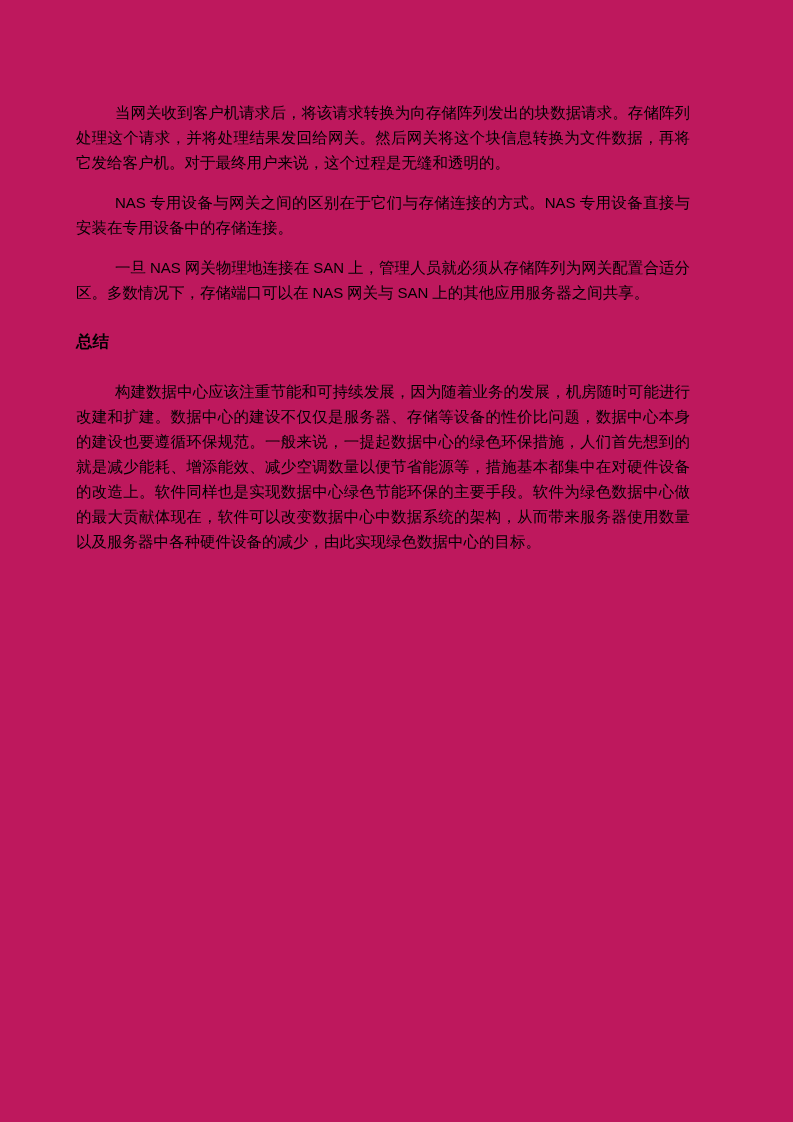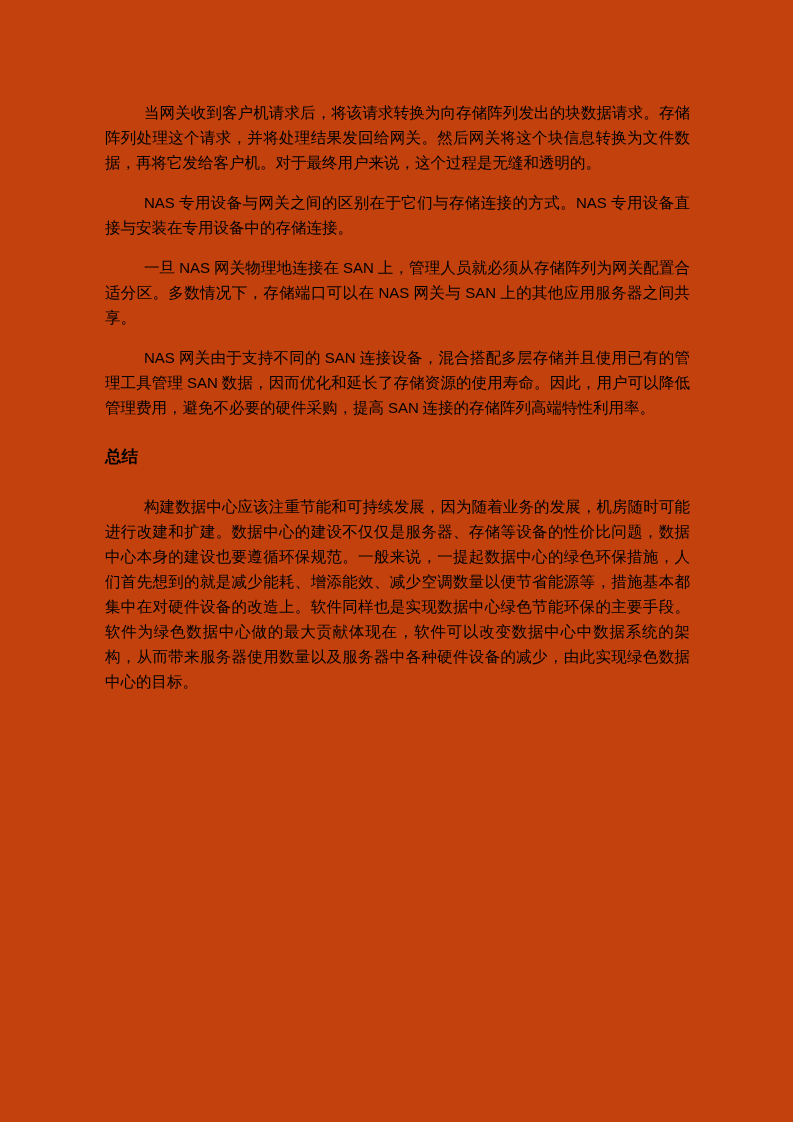--- a/index.html
+++ b/index.html
@@ -11,22 +11,22 @@
     width: 793px;
     height: 1122px;
     color: #000000;
     font-family: "Liberation Serif", "DejaVu Serif", serif;
     overflow: hidden;
   }
   .page {
     box-sizing: border-box;
     width: 793px;
     height: 1122px;
-    padding: 100px 103px 0 105px;
-    background: #c2410c;
+    padding: 100px 103px 0 76px;
+    background: #be185d;
   }
   .para {
     font-size: 15.5px;
     line-height: 25px;
     text-align: justify;
     text-justify: inter-ideograph;
     text-indent: 39px;
     margin: 0 0 15px 0;
     word-break: break-all;
   }
@@ -41,16 +41,15 @@
     font-size: 15px;
   }
 </style>
 </head>
 <body>
 
 <main class="page">
   <p class="para">当网关收到客户机请求后，将该请求转换为向存储阵列发出的块数据请求。存储阵列处理这个请求，并将处理结果发回给网关。然后网关将这个块信息转换为文件数据，再将它发给客户机。对于最终用户来说，这个过程是无缝和透明的。</p>
   <p class="para"><span class="latin">NAS</span> 专用设备与网关之间的区别在于它们与存储连接的方式。<span class="latin">NAS</span> 专用设备直接与安装在专用设备中的存储连接。</p>
   <p class="para">一旦 <span class="latin">NAS</span> 网关物理地连接在 <span class="latin">SAN</span> 上，管理人员就必须从存储阵列为网关配置合适分区。多数情况下，存储端口可以在 <span class="latin">NAS</span> 网关与 <span class="latin">SAN</span> 上的其他应用服务器之间共享。</p>
-  <p class="para"><span class="latin">NAS</span> 网关由于支持不同的 <span class="latin">SAN</span> 连接设备，混合搭配多层存储并且使用已有的管理工具管理 <span class="latin">SAN</span> 数据，因而优化和延长了存储资源的使用寿命。因此，用户可以降低管理费用，避免不必要的硬件采购，提高 <span class="latin">SAN</span> 连接的存储阵列高端特性利用率。</p>
   <h2 class="section-heading">总结</h2>
   <p class="para">构建数据中心应该注重节能和可持续发展，因为随着业务的发展，机房随时可能进行改建和扩建。数据中心的建设不仅仅是服务器、存储等设备的性价比问题，数据中心本身的建设也要遵循环保规范。一般来说，一提起数据中心的绿色环保措施，人们首先想到的就是减少能耗、增添能效、减少空调数量以便节省能源等，措施基本都集中在对硬件设备的改造上。软件同样也是实现数据中心绿色节能环保的主要手段。软件为绿色数据中心做的最大贡献体现在，软件可以改变数据中心中数据系统的架构，从而带来服务器使用数量以及服务器中各种硬件设备的减少，由此实现绿色数据中心的目标。</p>
 </main>
 
 </body></html>

